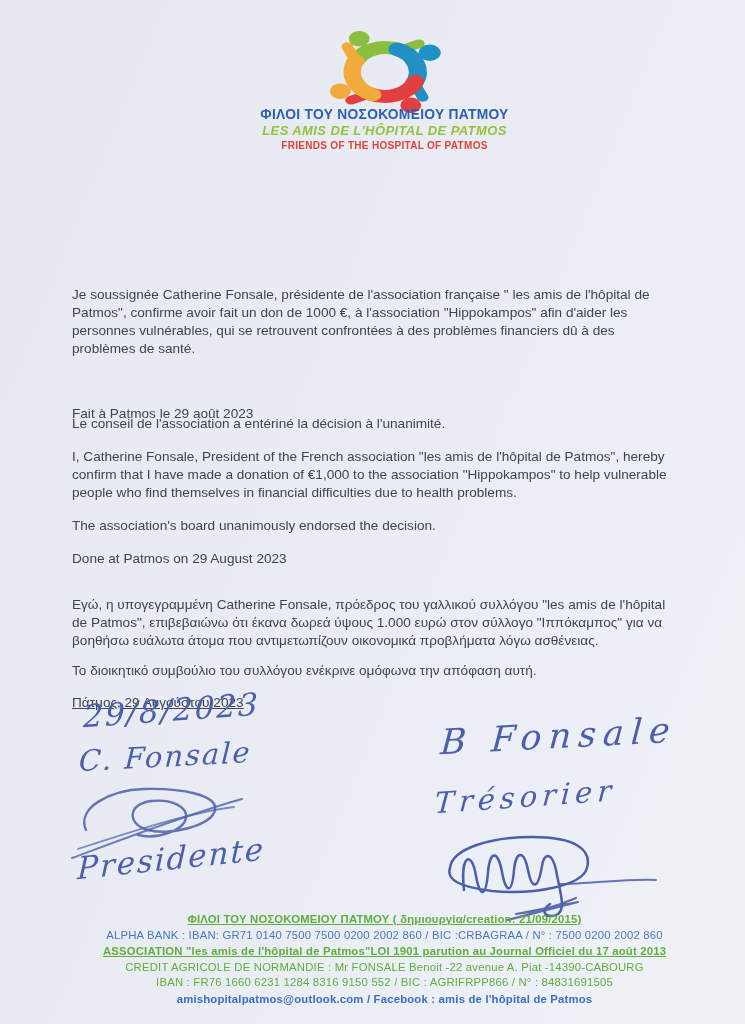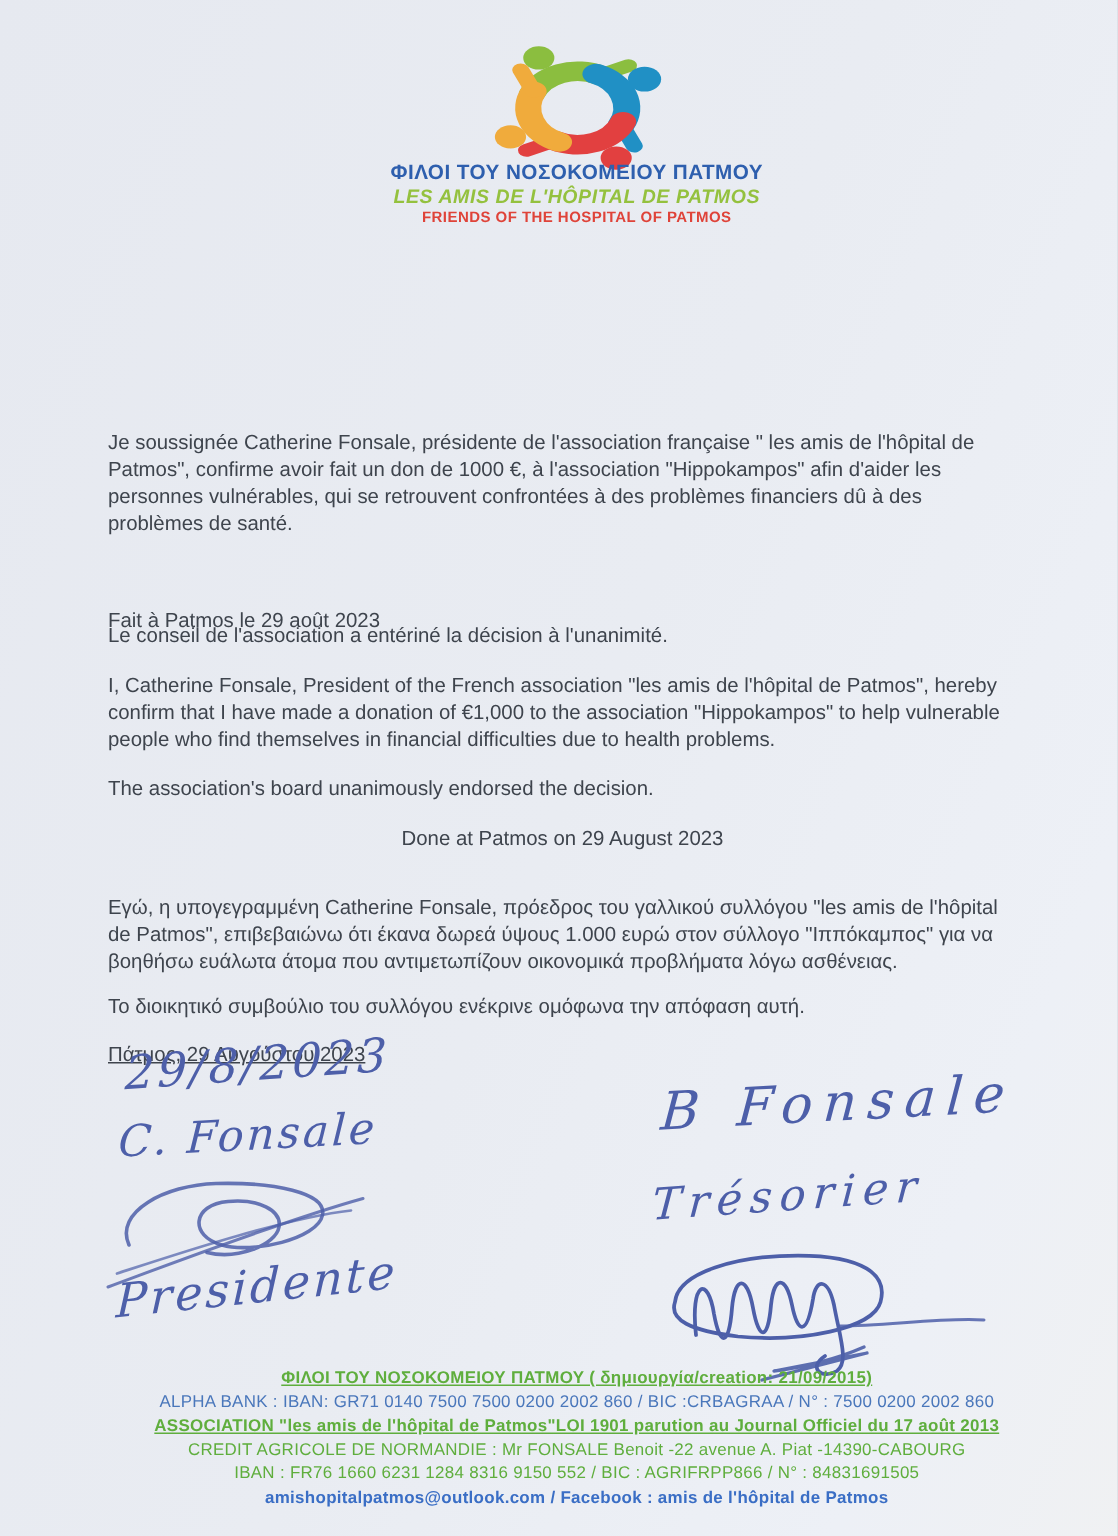--- a/index.html
+++ b/index.html
@@ -74,21 +74,21 @@
     <div class="lh2">LES AMIS DE L'HÔPITAL DE PATMOS</div>
     <div class="lh3">FRIENDS OF THE HOSPITAL OF PATMOS</div>
   </div>
 
   <p class="para" style="top:272px;">Je soussignée Catherine Fonsale, présidente de l'association française " les amis de l'hôpital de Patmos", confirme avoir fait un don de 1000 €, à l'association "Hippokampos" afin d'aider les personnes vulnérables, qui se retrouvent confrontées à des problèmes financiers dû à des problèmes de santé.</p>
   <p class="para" style="top:374px;margin-top:41px;">Le conseil de l'association a entériné la décision à l'unanimité.</p>
   <p class="para" style="top:391px;">Fait à Patmos le 29 août 2023</p>
 
   <p class="para" style="top:434px;">I, Catherine Fonsale, President of the French association "les amis de l'hôpital de Patmos", hereby confirm that I have made a donation of €1,000 to the association "Hippokampos" to help vulnerable people who find themselves in financial difficulties due to health problems.</p>
   <p class="para" style="top:503px;">The association's board unanimously endorsed the decision.</p>
-  <p class="para" style="top:536px;text-align:center;">Done at Patmos on 29 August 2023</p>
+  <p class="para" style="top:536px;">Done at Patmos on 29 August 2023</p>
 
   <p class="para" style="top:582px;">Εγώ, η υπογεγραμμένη Catherine Fonsale, πρόεδρος του γαλλικού συλλόγου "les amis de l'hôpital de Patmos", επιβεβαιώνω ότι έκανα δωρεά ύψους 1.000 ευρώ στον σύλλογο "Ιππόκαμπος" για να βοηθήσω ευάλωτα άτομα που αντιμετωπίζουν οικονομικά προβλήματα λόγω ασθένειας.</p>
   <p class="para" style="top:648px;">Το διοικητικό συμβούλιο του συλλόγου ενέκρινε ομόφωνα την απόφαση αυτή.</p>
   <p class="para" style="top:680px;text-decoration:underline;">Πάτμος, 29 Αυγούστου 2023</p>
 
   <div class="hand hw-date" style="color: rgb(77, 95, 169);">29/8/2023</div>
   <div class="hand hw-name-l" style="color: rgb(77, 95, 169);">C. Fonsale</div>
   <svg class="scribble scr-left" viewBox="0 0 182 92">
     <path d="M20,54 C10,32 44,14 78,13 C116,12 152,19 149,34 C146,50 102,60 82,54 C60,48 62,27 86,25 C106,23 122,31 120,42 C118,54 92,64 72,59" fill="none" stroke-width="2.4" stroke-linecap="round" opacity="0.85" stroke="#4d5fa9"></path>
     <path d="M6,82 C44,68 122,38 176,23" fill="none" stroke-width="2" stroke-linecap="round" opacity="0.8" stroke="#4d5fa9"></path>

